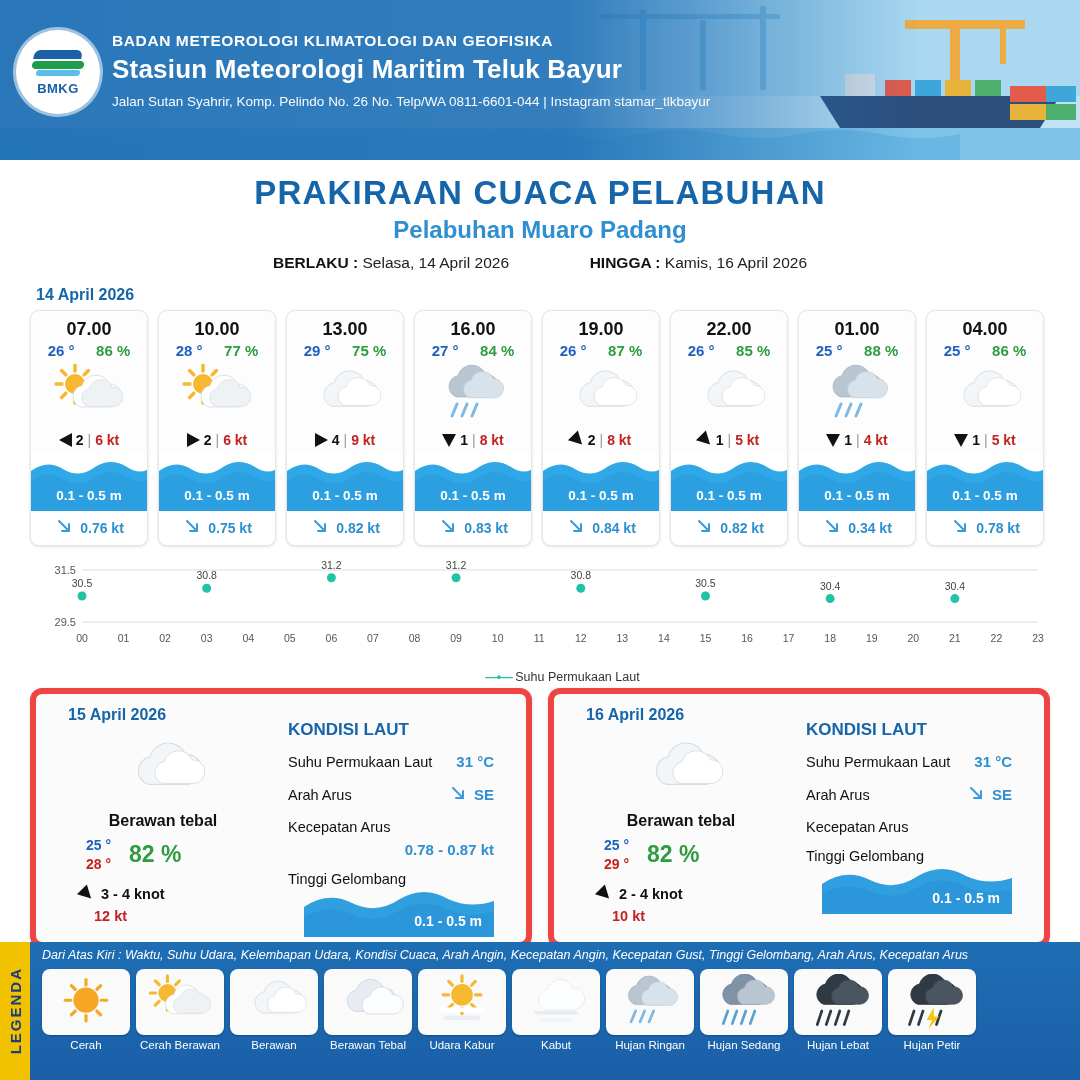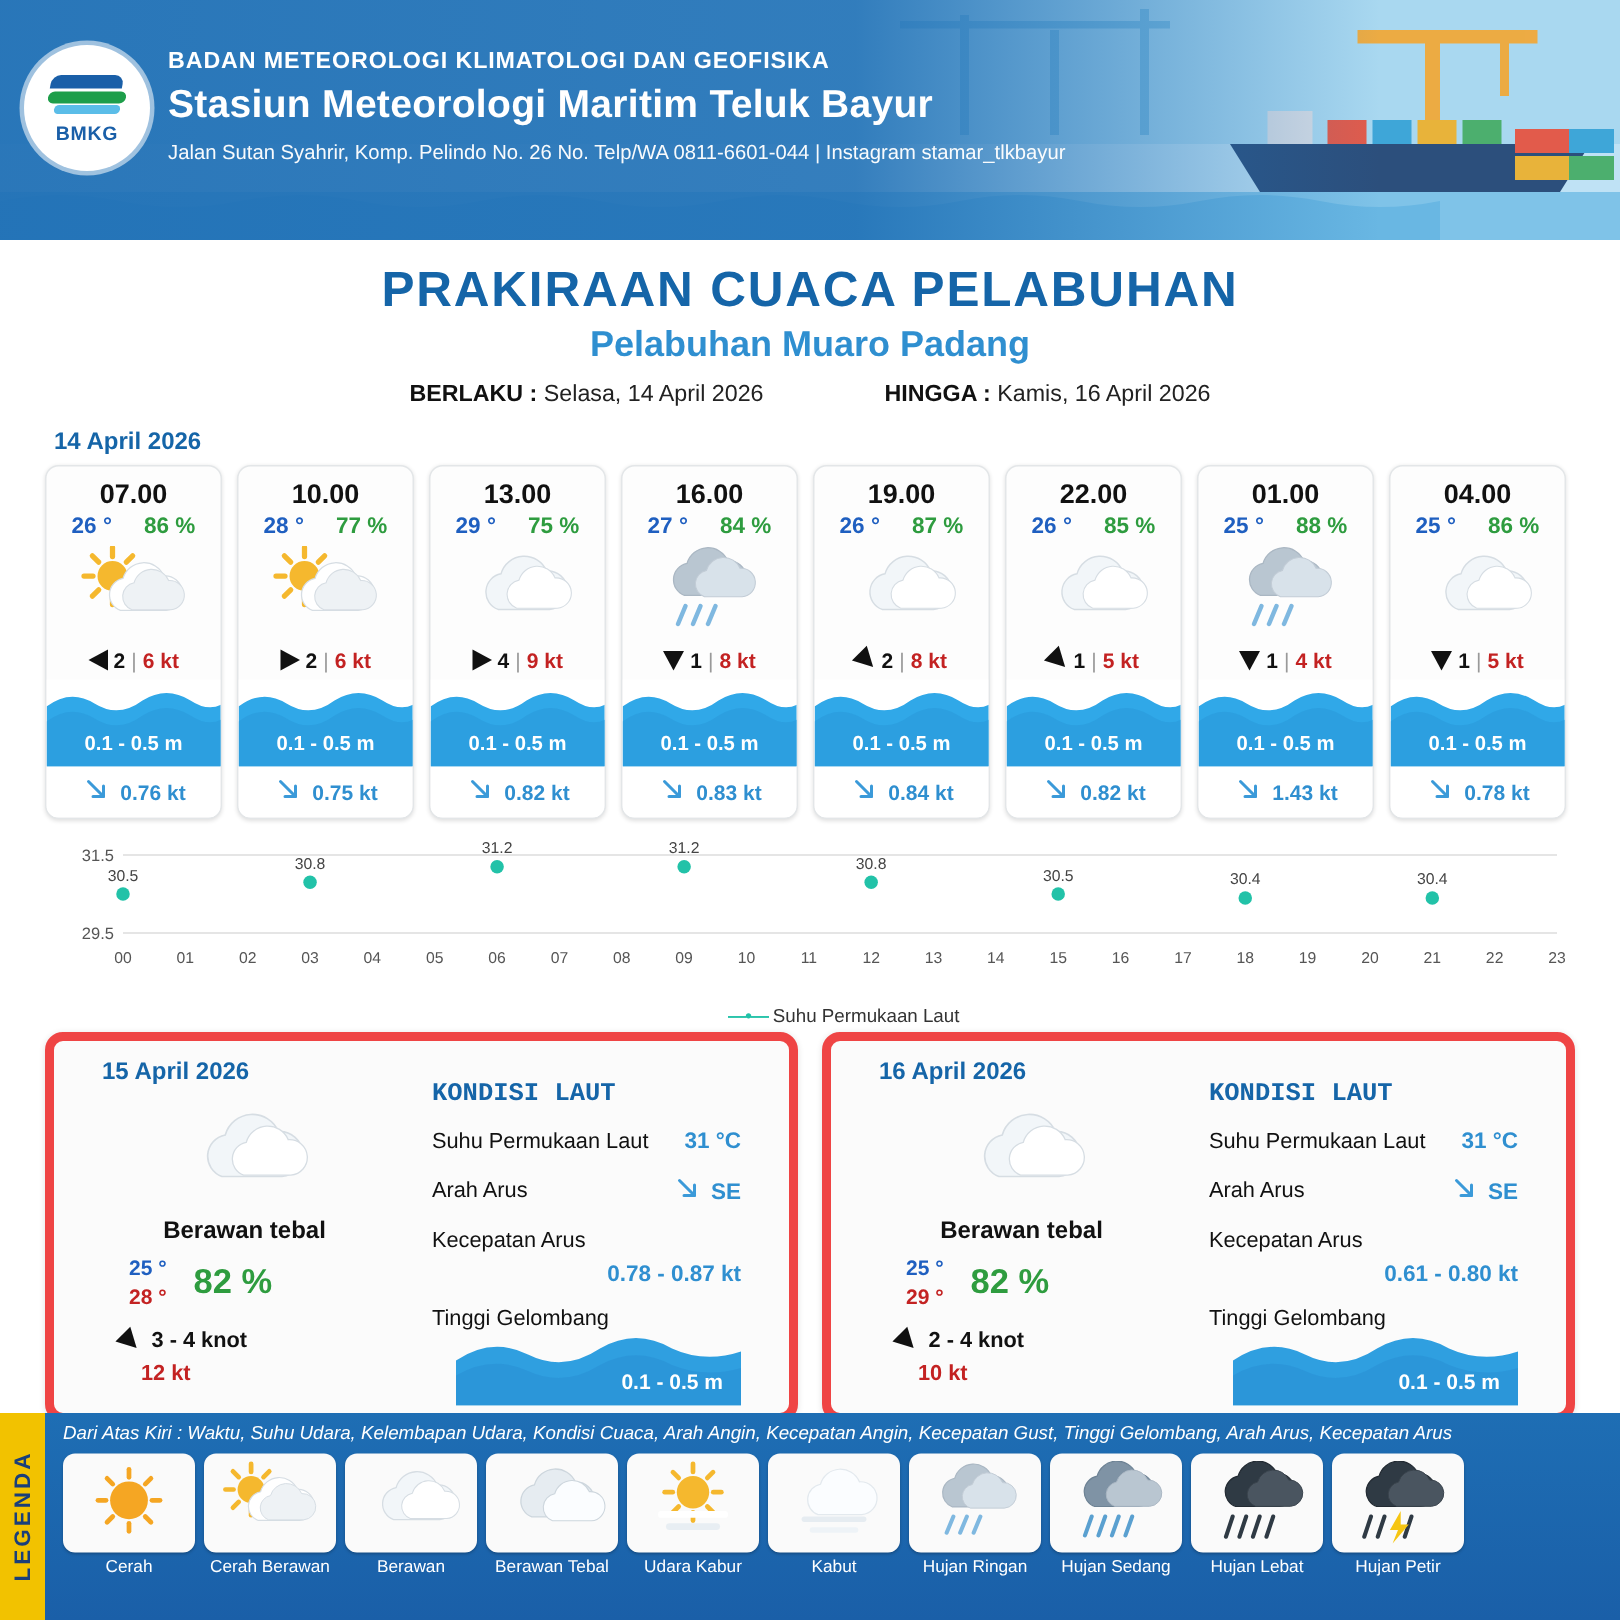--- a/index.html
+++ b/index.html
@@ -97,21 +97,21 @@
   .p-cond { text-align:center; font-size:16px; font-weight:bold; color:#111; margin-top:4px;}
   .p-temps { display:flex; align-items:center; gap:18px; margin-top:6px; padding-left:18px;}
   .p-t { font-size:14px; font-weight:bold; line-height:1.35;}
   .p-t .hi { color:#1f5fc0; }
   .p-t .lo { color:#c32222; }
   .p-hum { font-size:23px; font-weight:bold; color:#2e9c3f;}
   .p-wind { display:flex; align-items:center; gap:8px; margin-top:12px; padding-left:12px;}
   .p-wind .w { font-size:14.5px; font-weight:bold; color:#111;}
   .p-gust { font-size:14.5px; font-weight:bold; color:#c32222; margin-top:6px; padding-left:26px;}
   .p-right { flex:1; padding-left:6px; position:relative;}
-  .p-title { font-size:17px; font-weight:bold; color:#1565a8; margin-top:14px;font-family:Liberation Mono, monospace;}
+  .p-title { font-size:17px; font-weight:bold; color:#1565a8; margin-top:14px;}
   .kv { display:flex; justify-content:space-between; align-items:center; margin-top:13px; font-size:14.5px; color:#111;}
   .kv .val { color:#2f8fd0; font-weight:bold; font-size:15px;}
   .kv-cur { display:flex; align-items:center; gap:6px; }
   .kv-sp { text-align:right; font-size:15px; font-weight:bold; color:#2f8fd0; margin-top:6px;}
   .kv-wave { position:relative; height:46px; margin-top:4px;}
   .kv-wave svg { position:absolute; right:0; bottom:0;}
   .kv-wave .t { position:absolute; right:12px; bottom:8px; font-size:14px; font-weight:bold; color:#fff;}
 
   
   .legend {
@@ -498,21 +498,21 @@
       </svg>
       <div class="wave-text">0.1 - 0.5 m</div>
     </div>
     <div class="c-cur">
       <span><svg width="20" height="20" viewBox="0 0 20 20">
     <g stroke="#3b9ad9" stroke-width="2" fill="none" stroke-linecap="round" stroke-linejoin="round">
       <line x1="5" y1="5" x2="15" y2="15"></line>
       <polyline points="15,8 15,15 8,15"></polyline>
     </g>
           </svg></span>
-      <span class="sp">1.43 kt</span>
+      <span class="sp">0.34 kt</span>
     </div>
     </div>
     <div class="card">
     <div class="c-time">04.00</div>
     <div class="c-vals">
       <span class="c-temp">25 °</span>
       <span class="c-hum">86 %</span>
     </div>
     <div class="c-icon">
         <svg width="80" height="60" viewBox="0 0 80 60">
@@ -705,21 +705,20 @@
       <line x1="5" y1="5" x2="15" y2="15"></line>
       <polyline points="15,8 15,15 8,15"></polyline>
     </g>
               </svg></span>
           <span class="val">SE</span>
         </span>
       </div>
       <div class="kv">
         <span>Kecepatan Arus</span>
       </div>
-      <div class="kv-sp">0.61 - 0.80 kt</div>
       <div class="kv">
         <span>Tinggi Gelombang</span>
       </div>
       <div class="kv-wave">
         <svg width="190" height="46" viewBox="0 0 190 46">
           <path d="M0 16 q24 -16 48 -4 q24 12 48 -4 q24 -14 48 0 q22 10 46 2 V46 H0 Z" fill="#2f9fe0"></path>
           <path d="M0 26 q24 -14 48 -3 q24 11 48 -4 q24 -13 48 0 q22 9 46 2 V46 H0 Z" fill="#2b95d8" opacity="0.9"></path>
         </svg>
         <span class="t">0.1 - 0.5 m</span>
       </div>

